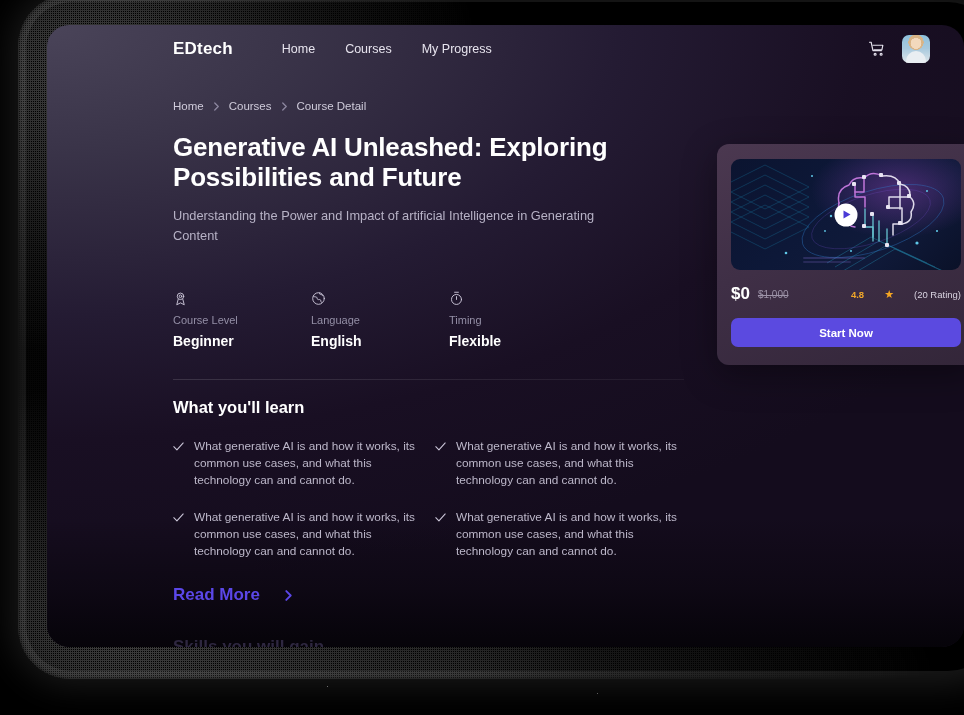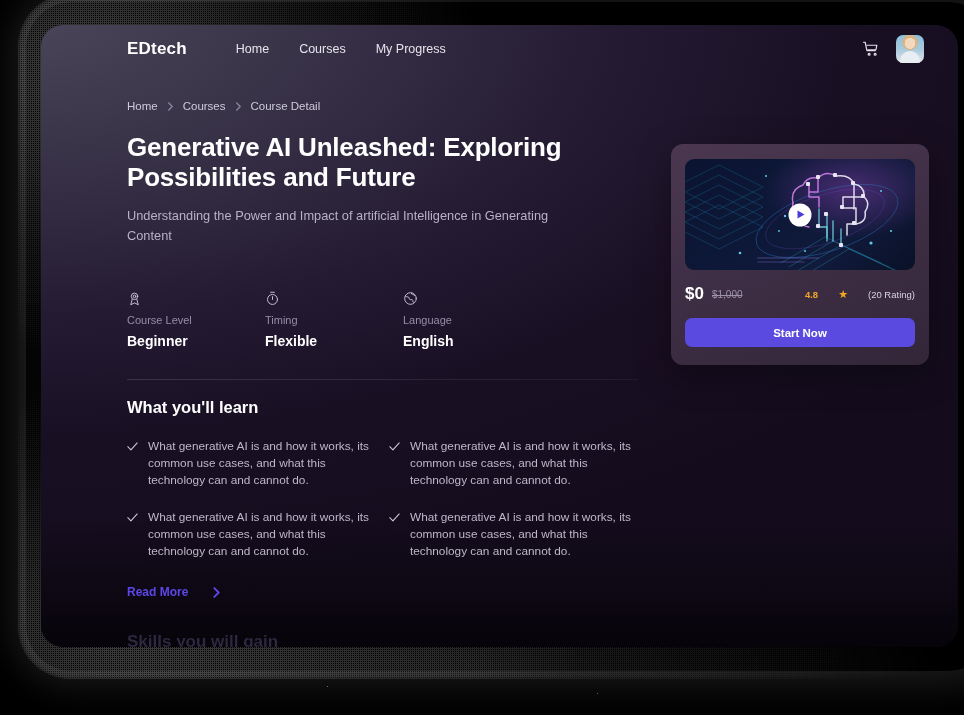--- a/index.html
+++ b/index.html
@@ -46,26 +46,27 @@
       radial-gradient(circle at 6% 48%, rgba(255,255,255,.45) 0 .6px, transparent .7px),
       radial-gradient(circle at 14% 84%, rgba(255,255,255,.5) 0 .6px, transparent .7px),
       radial-gradient(circle at 34% 96%, rgba(255,255,255,.4) 0 .6px, transparent .7px),
       radial-gradient(circle at 62% 97%, rgba(255,255,255,.35) 0 .6px, transparent .7px);
     pointer-events: none;
   }
 
   
   .window {
     position: absolute;
-    left: 41px; top: 25px; width: 917px; height: 622px;
+    left: 47px; top: 25px; width: 917px; height: 622px;
     border-radius: 22px 22px 22px 22px;
     overflow: hidden;
     background:
       radial-gradient(120% 90% at 0% 0%, #4a4459 0%, #3a3449 22%, #241b33 52%, #190f23 74%, #140c1d 100%),
       #150d1f;
+    padding-left: 40px;
   }
   .window::after {
     content: "";
     position: absolute; left: 0; right: 0; bottom: 0; height: 130px;
     background: linear-gradient(180deg, rgba(10,6,15,0) 0%, rgba(9,5,13,.55) 55%, rgba(5,3,8,.95) 100%);
     pointer-events: none;
   }
 
   
   .nav {
@@ -122,21 +123,21 @@
              background: linear-gradient(90deg, rgba(255,255,255,.13), rgba(255,255,255,.05)); }
 
   h2.sec { margin-top: 18px; color: #fff; font-size: 16.5px; font-weight: 700; }
 
   .learn-grid { margin-top: 21px; display: grid; grid-template-columns: 262px 262px; row-gap: 20px; }
   .learn-item { display: flex; gap: 10px; }
   .check { width: 11px; height: 11px; margin-top: 3px; flex: 0 0 auto; color: #cbc6d8; }
   .learn-text { color: #bdb8ca; font-size: 11.8px; line-height: 1.45; max-width: 222px; }
 
   .readmore { margin-top: 25px; display: inline-flex; align-items: center; gap: 24px;
-              color: #5b47e8; font-size: 12px; font-weight: 700; cursor: pointer; }
+              color: #5b47e8; font-size: 17px; font-weight: 700; cursor: pointer; }
   .readmore svg { width: 9px; height: 11px; }
 
   h2.sec-faded { margin-top: 32px; color: #2e2740; font-size: 17px; font-weight: 700; }
 
   
   .card {
     width: 258px; border-radius: 12px; padding: 15px 14px 18px;
     background: linear-gradient(160deg, #4b3850 0%, #3f2f46 45%, #332639 100%);
     box-shadow: 0 10px 34px rgba(0,0,0,.35);
   }
@@ -224,35 +225,35 @@
                 <circle cx="12" cy="8.5" r="2.1"></circle>
               <path d="M8.2 13.6L6 22l6-3 6 3-2.2-8.4"></path>
             </svg>
             <div class="meta-label">Course Level</div>
             <div class="meta-value">Beginner</div>
           </div>
 
 
           <div class="meta-item">
             <svg class="meta-ico" viewBox="0 0 24 24" fill="none" stroke="currentColor" stroke-width="1.5" stroke-linecap="round" stroke-linejoin="round">
-              <circle cx="12" cy="13.5" r="8"></circle>
-                <path d="M12 9v4.5M9 2h6"></path>
-            </svg>
-            <div class="meta-label">Timing</div>
-            <div class="meta-value">Flexible</div>
-          </div>
-
-          <div class="meta-item">
-            <svg class="meta-ico" viewBox="0 0 24 24" fill="none" stroke="currentColor" stroke-width="1.5" stroke-linecap="round" stroke-linejoin="round">
               <circle cx="12" cy="12" r="9.3"></circle>
               <path d="M4 8.5c2.2 1.6 3.6.3 5 1.4s.3 3 1.9 3.7 3.2-.6 4.2.6.2 3.1 1.4 4"></path>
               <path d="M13.6 3.2c-.6 1.6.6 2.4 1.9 2.2s2.4.9 2.9 2.2"></path>
             </svg>
             <div class="meta-label">Language</div>
             <div class="meta-value">English</div>
+          </div>
+
+          <div class="meta-item">
+            <svg class="meta-ico" viewBox="0 0 24 24" fill="none" stroke="currentColor" stroke-width="1.5" stroke-linecap="round" stroke-linejoin="round">
+              <circle cx="12" cy="13.5" r="8"></circle>
+                <path d="M12 9v4.5M9 2h6"></path>
+            </svg>
+            <div class="meta-label">Timing</div>
+            <div class="meta-value">Flexible</div>
           </div>
 
         </div>
 
         <div class="divider"></div>
 
         <h2 class="sec">What you'll learn</h2>
 
         <div class="learn-grid">
           <div class="learn-item">

